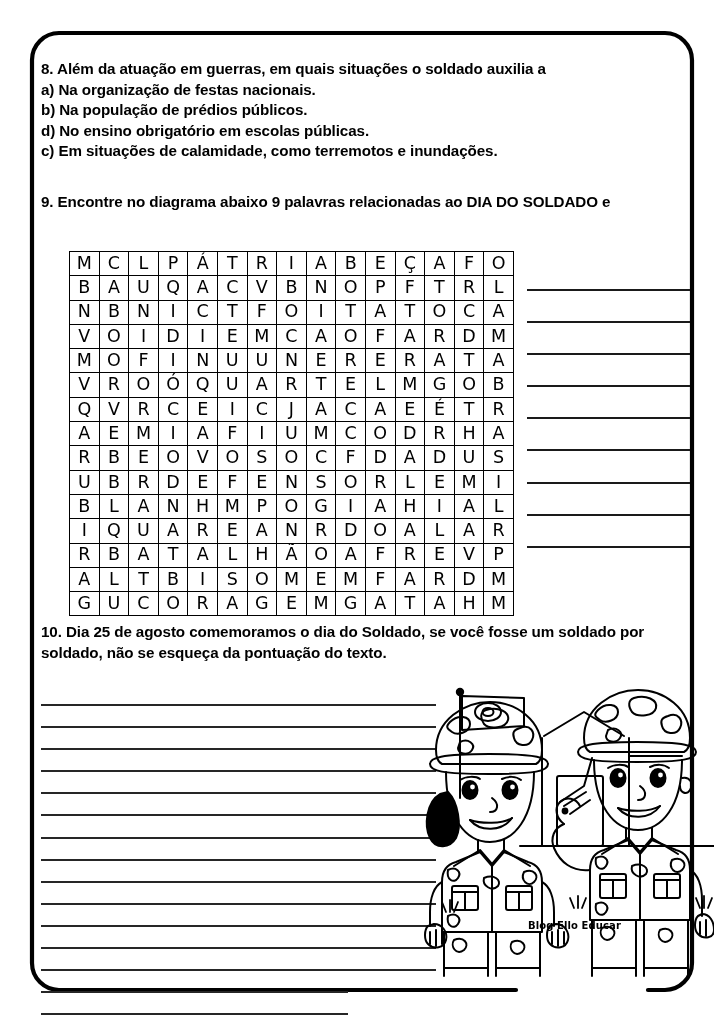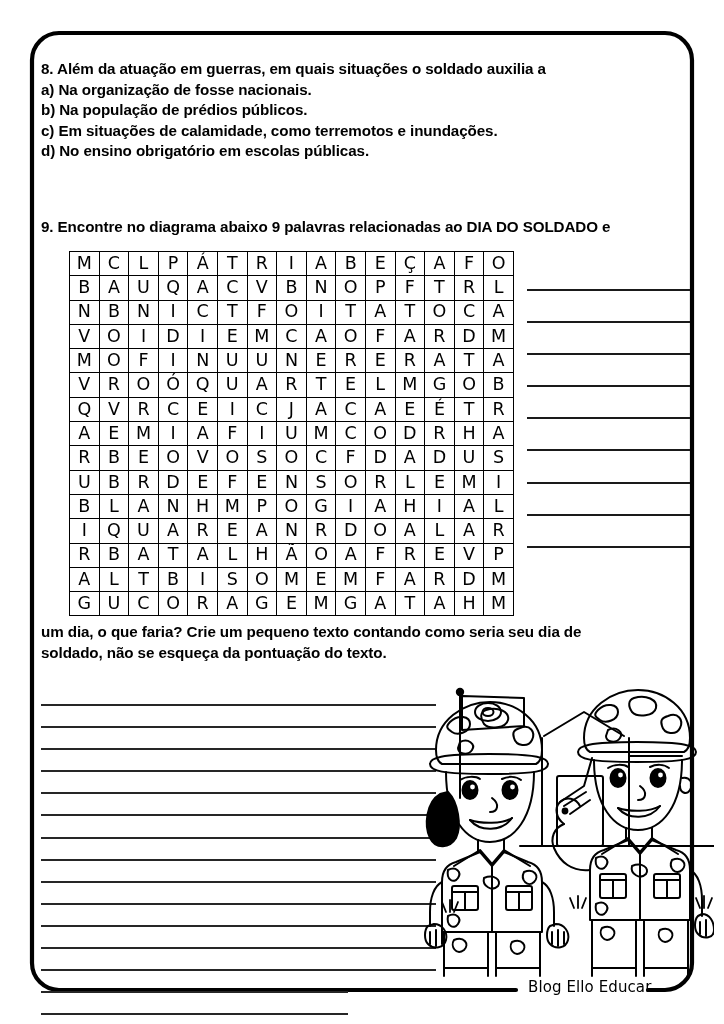--- a/index.html
+++ b/index.html
@@ -14,21 +14,21 @@
   
   #border-svg{position:absolute;left:0;top:0;width:724px;height:1024px;}
 
   
   .qblock{position:absolute;left:41px;width:648px;}
   .qline{
     font-size:15.2px;line-height:20.6px;letter-spacing:-0.1px;
     font-weight:600;white-space:pre-wrap;
   }
   #q8{top:59px;}
-  #q9{top:217px;}
+  #q9{top:192px;}
   #q10{top:622px;}
 
   
   #grid-wrap{position:absolute;left:69px;top:251px;}
   table.ws{border-collapse:collapse;}
   table.ws td{
     width:28.6px;height:23.3px;
     border:1.35px solid #000;
     text-align:center;vertical-align:middle;
     font-size:17.5px;font-weight:500;
@@ -44,44 +44,44 @@
   }
 
   
   #write-lines{position:absolute;left:41px;top:704px;}
   .w-line{height:0;border-top:2.3px solid #262626;margin-bottom:20.1px;}
   .w-short{width:395px;}
   .w-long{width:307px;}
 
   
   #credit{
-    position:absolute;left:528px;top:978px;
-    font-size:15px;font-weight:400;letter-spacing:0.1px;
+    position:absolute;left:528px;top:920px;
+    font-size:10px;font-weight:700;letter-spacing:0.1px;
     font-family:"DejaVu Sans",sans-serif;
   }
 
   
   #illo{position:absolute;left:424px;top:686px;width:290px;height:292px;}
 </style>
 </head>
 <body>
 
 <div id="page">
 
   <svg id="border-svg" viewBox="0 0 724 1024" xmlns="http://www.w3.org/2000/svg">
     <path d="M 60 33 L 665 33 A 27 27 0 0 1 692 60 L 692 963 A 27 27 0 0 1 665 990 L 648 990" fill="none" stroke="#000" stroke-width="4.2" stroke-linecap="round"></path>
     <path d="M 516 990 L 59 990 A 27 27 0 0 1 32 963 L 32 60 A 27 27 0 0 1 59 33 L 60 33" fill="none" stroke="#000" stroke-width="4.2" stroke-linecap="round"></path>
   </svg>
 
   <div class="qblock" id="q8">
     <div class="qline">8. Além da atuação em guerras, em quais situações o soldado auxilia a</div>
-    <div class="qline">a) Na organização de fosse nacionais.</div>
+    <div class="qline">a) Na organização de festas nacionais.</div>
     <div class="qline">b) Na população de prédios públicos.</div>
+    <div class="qline">d) No ensino obrigatório em escolas públicas.</div>
     <div class="qline">c) Em situações de calamidade, como terremotos e inundações.</div>
-    <div class="qline">d) No ensino obrigatório em escolas públicas.</div>
   </div>
 
   <div class="qblock" id="q9">
     <div class="qline">9. Encontre no diagrama abaixo 9 palavras relacionadas ao DIA DO SOLDADO e</div>
   </div>
 
   <div id="grid-wrap">
     <table class="ws">
       <tbody id="ws-body">
           <tr>
@@ -349,21 +349,21 @@
       <div class="ans-line"></div>
       <div class="ans-line"></div>
       <div class="ans-line"></div>
       <div class="ans-line"></div>
       <div class="ans-line"></div>
       <div class="ans-line"></div>
       <div class="ans-line"></div>
     </div>
 
   <div class="qblock" id="q10">
-    <div class="qline">um dia, o que faria? Crie um pequeno texto contando como seria seu dia de</div>
+    <div class="qline">10. Dia 25 de agosto comemoramos o dia do Soldado, se você fosse um soldado por</div>
     <div class="qline">soldado, não se esqueça da pontuação do texto.</div>
   </div>
 
   <div id="write-lines">
       <div class="w-line w-short"></div>
       <div class="w-line w-short"></div>
       <div class="w-line w-short"></div>
       <div class="w-line w-short"></div>
       <div class="w-line w-short"></div>
       <div class="w-line w-short"></div>

